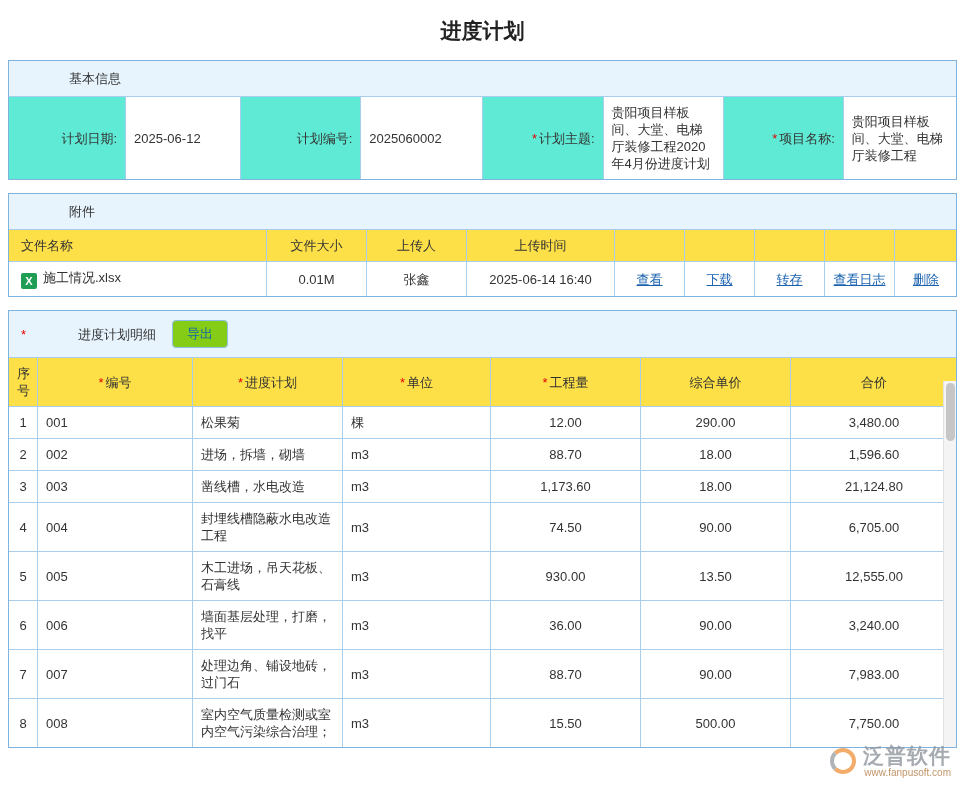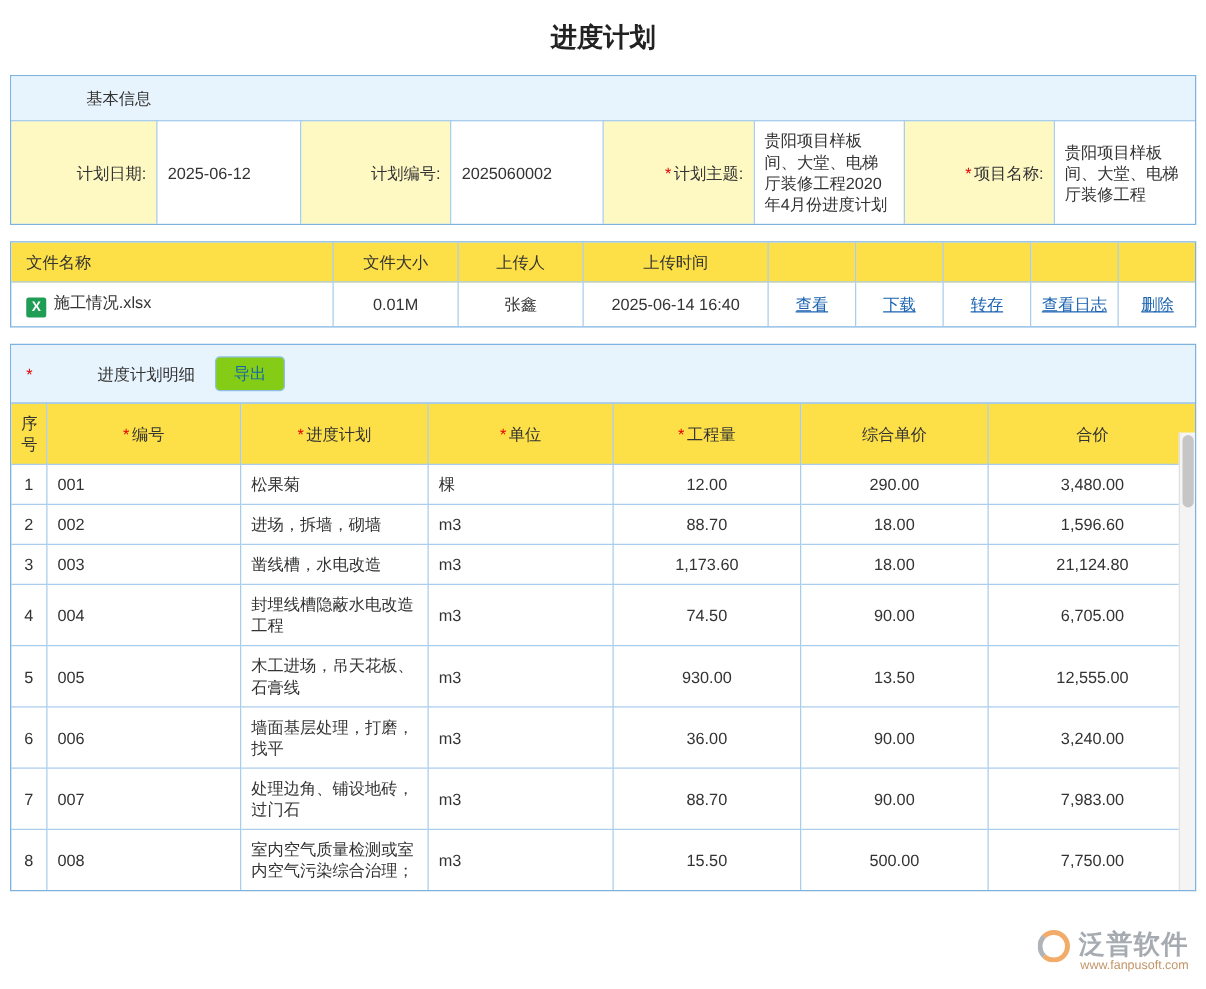--- a/index.html
+++ b/index.html
@@ -19,21 +19,21 @@
     background: #e7f4fd; border-bottom: 1px solid #7eb3e0;
     padding: 9px 12px; display: flex; align-items: center; gap: 2px;
   }
   .bar .bar-title { color: #333; margin-left: 48px; }
   table { width: calc(100% + 2px); margin: -1px; border-collapse: collapse; table-layout: fixed; }
   td, th {
     border: 1px solid #a9cdec; padding: 7px 8px; font-weight: normal;
     vertical-align: middle; word-break: break-all; font-size: 13px;
   }
   th { text-align: center; background: #fde047; }
-  .lbl { background: #fef9c3; text-align: right; }
+  .lbl { background: #5eead4; text-align: right; }
   .val { background: #fff; text-align: left; }
   .req { color: #e60000; margin-right: 2px; }
   .link { color: #1a62b0; text-decoration: underline; cursor: pointer; text-align: right; }
   .center { text-align: center; }
   .left { text-align: left; }
 
   .export-btn {
     margin-left: 14px; padding: 4px 14px; font-size: 13px;
     background: #84cc16; border: 1px solid #8fbfe8; color: #1467a8;
     border-radius: 4px; cursor: pointer; font-family: inherit;
@@ -50,21 +50,21 @@
     position: absolute; top: 70px; right: 0; bottom: 0; width: 13px;
     background: #f4f4f4; border-left: 1px solid #e1e1e1; z-index: 5;
   }
   .scroll-thumb {
     position: absolute; top: 2px; left: 2px; width: 9px; height: 58px;
     background: #c6c6c6; border-radius: 5px; cursor: grab;
   }
 
   .watermark {
     position: absolute; right: 14px; top: 744px; z-index: 10;
-    display: flex; align-items: flex-start; gap: 7px; opacity: 0.78;
+    display: flex; align-items: center; gap: 7px; opacity: 0.78;
   }
   .wm-logo {
     width: 26px; height: 26px; border-radius: 50%;
     border: 4px solid #ef9440; border-left-color: #9aa0a6;
     display: inline-block; background: #fff;
   }
   .wm-text { display: flex; flex-direction: column; }
   .wm-name { font-size: 21px; font-weight: 700; color: #8d949b; line-height: 23px; letter-spacing: 1px; }
   .wm-url { font-size: 10px; color: #b0763d; line-height: 11px; text-align: right; }
 </style>
@@ -99,20 +99,23 @@
         <td class="lbl"><span class="req">*</span><span>计划主题:</span></td>
         <td class="val">贵阳项目样板间、大堂、电梯厅装修工程2020年4月份进度计划</td>
         <td class="lbl"><span class="req">*</span><span>项目名称:</span></td>
         <td class="val">贵阳项目样板间、大堂、电梯厅装修工程</td>
       </tr>
     </tbody>
       </table>
   </div>
 
   <div class="box">
+    <div class="bar">
+      <span class="bar-title">附件</span>
+    </div>
     <table>
       <colgroup>
         <col style="width:258px">
           <col style="width:100px">
           <col style="width:100px">
           <col style="width:148px">
         <col style="width:70px">
           <col style="width:70px">
           <col style="width:70px">
           <col style="width:70px">

